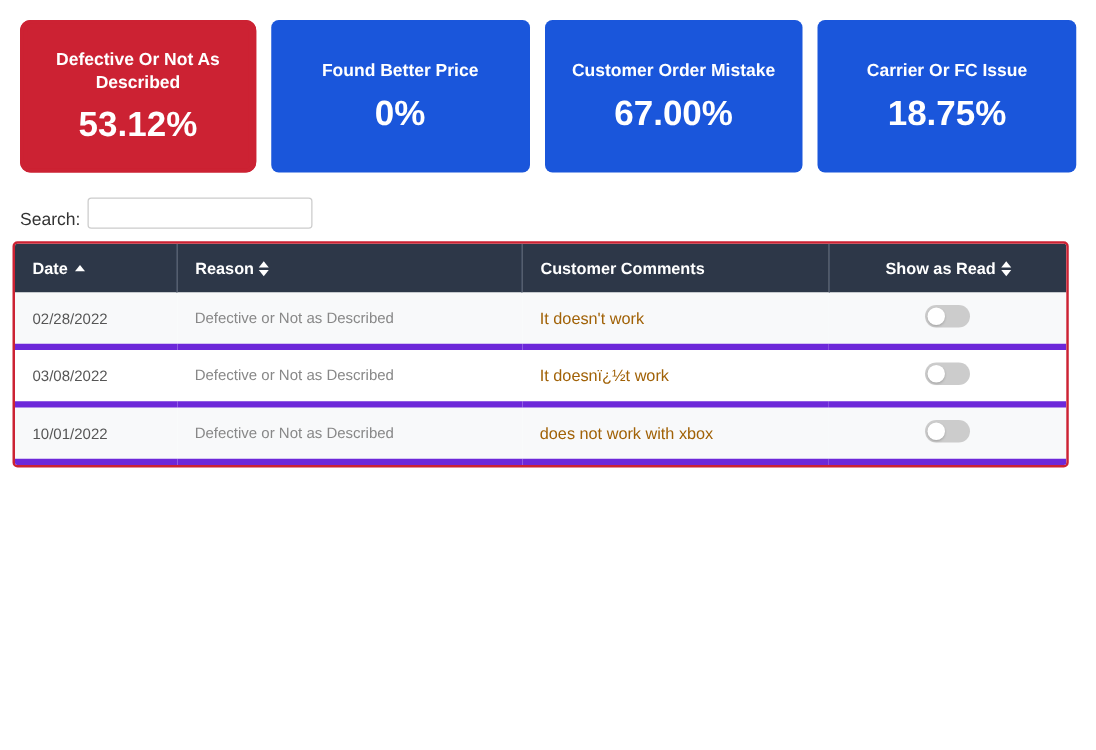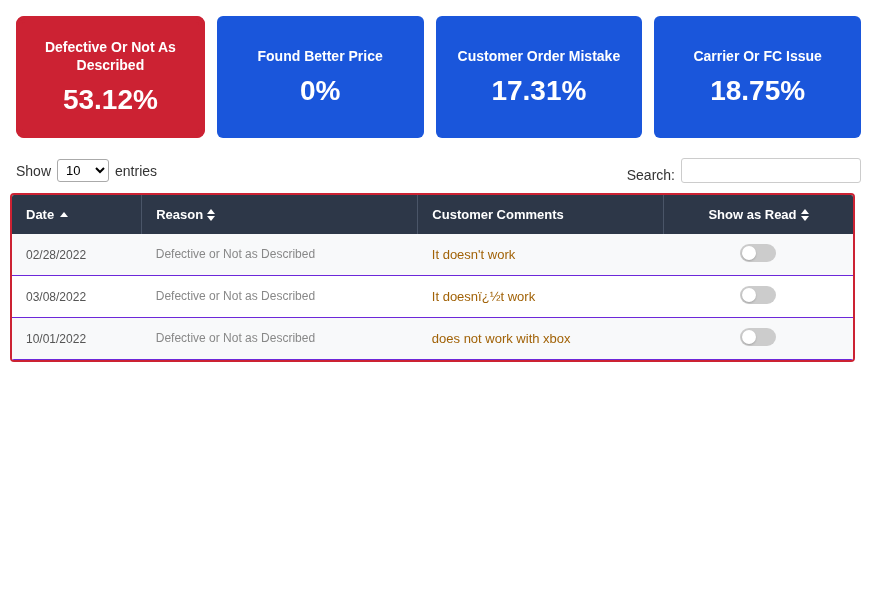--- a/index.html
+++ b/index.html
@@ -149,21 +149,21 @@
       border-right: 4px solid transparent;
       border-top: 5px solid #fff;
     }
     .sort-both {
       display: inline-flex;
       flex-direction: column;
       gap: 2px;
     }
 
     tbody tr {
-      border-bottom: 1px solid #6d28d9;
+      border-bottom: 5px solid #6d28d9;
     }
     tbody tr:nth-child(odd) {
       background: #f8f9fa;
     }
     tbody tr:nth-child(even) {
       background: #ffffff;
     }
     tbody td {
       padding: 10px 14px;
       vertical-align: middle;
@@ -227,40 +227,30 @@
     </div>
   </div>
 
   <div class="stat-card blue">
     <div class="stat-card-label">Found Better Price</div>
     <div class="stat-card-value">0%</div>
   </div>
 
   <div class="stat-card blue">
     <div class="stat-card-label">Customer Order Mistake</div>
-    <div class="stat-card-value">17.31%</div>
+    <div class="stat-card-value">67.00%</div>
   </div>
 
   <div class="stat-card blue">
     <div class="stat-card-label">Carrier Or FC Issue</div>
     <div class="stat-card-value">18.75%</div>
   </div>
 </div>
 
 <div class="controls-row">
-  <div class="controls-left">
-    <span>Show</span>
-    <select class="entries-select">
-      <option>10</option>
-      <option>25</option>
-      <option>50</option>
-      <option>100</option>
-    </select>
-    <span>entries</span>
-  </div>
   <div class="controls-right">
     <label class="search-label">Search:</label>
     <input type="text" class="search-input" style="">
   </div>
 </div>
 
 <div class="table-container">
   <table>
     <thead>
       <tr>

